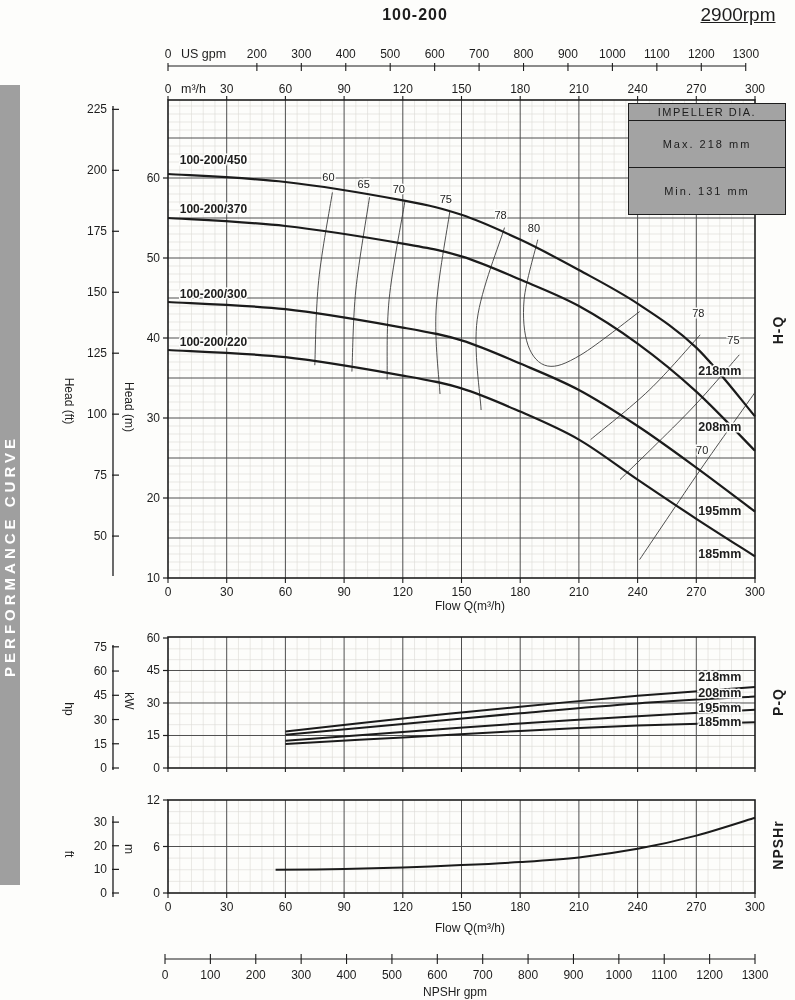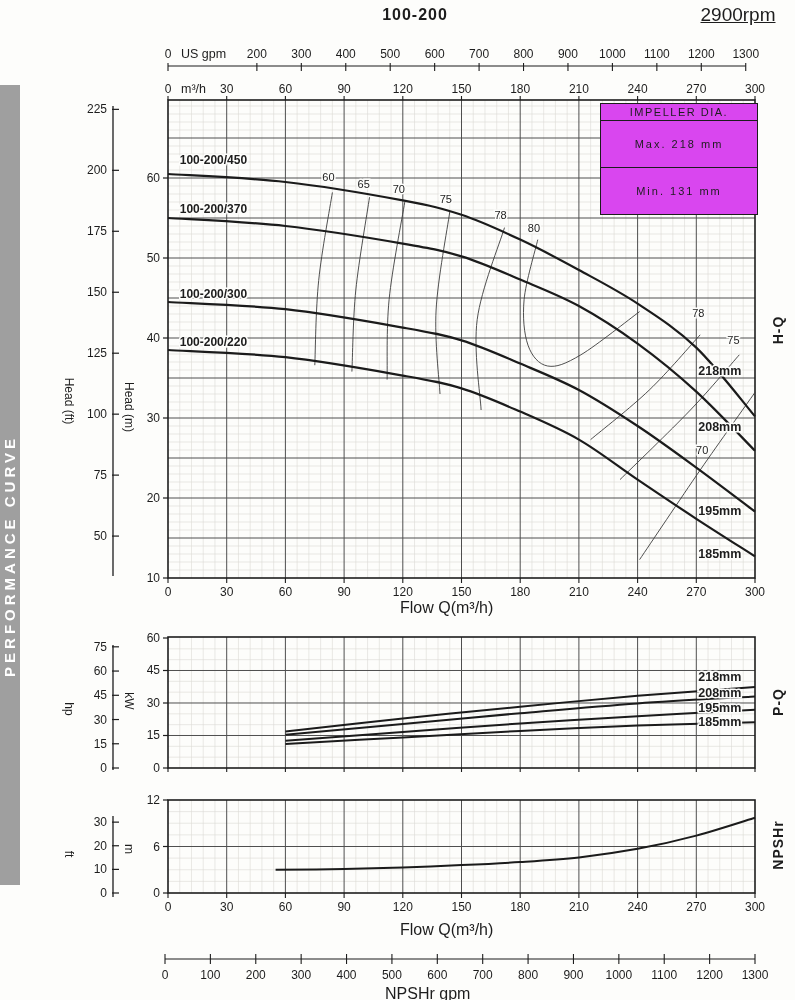--- a/index.html
+++ b/index.html
@@ -10,22 +10,22 @@
          transform:rotate(-90deg);color:#ffffff;font-weight:bold;font-size:15px;
          letter-spacing:4px;text-align:center;white-space:nowrap;}
   .title{position:absolute;left:310px;top:6px;width:210px;text-align:center;
          font-size:16px;font-weight:bold;letter-spacing:1px;}
   .rpm{position:absolute;left:683px;top:4px;width:110px;text-align:center;font-size:19px;text-decoration:underline;}
   .rot{position:absolute;white-space:nowrap;text-align:center;}
   .cw{transform:rotate(90deg);}
   .ccw{transform:rotate(-90deg);}
   .axname{font-size:12px;}
   .sideax{font-size:14px;font-weight:bold;letter-spacing:1px;}
-  .flowlab{position:absolute;font-size:16px;text-align:left;white-space:nowrap;}
-  .impbox{position:absolute;left:600px;top:103px;width:156px;background:#d946ef;
+  .flowlab{position:absolute;font-size:12px;text-align:center;white-space:nowrap;}
+  .impbox{position:absolute;left:628px;top:103px;width:156px;background:#a3a3a3;
           border:1.6px solid #1d1d1d;font-size:11px;z-index:5;}
   .impbox .row{border-top:1px solid #1d1d1d;text-align:center;padding:17px 0;
           letter-spacing:2px;white-space:nowrap;}
   .impbox .hdr{border-top:none;letter-spacing:1.5px;padding:2px 0;}
   svg{position:absolute;left:0;top:0;}
   svg text{font-family:"Liberation Sans",sans-serif;fill:#1d1d1d;}
 </style>
 </head>
 <body>
 

